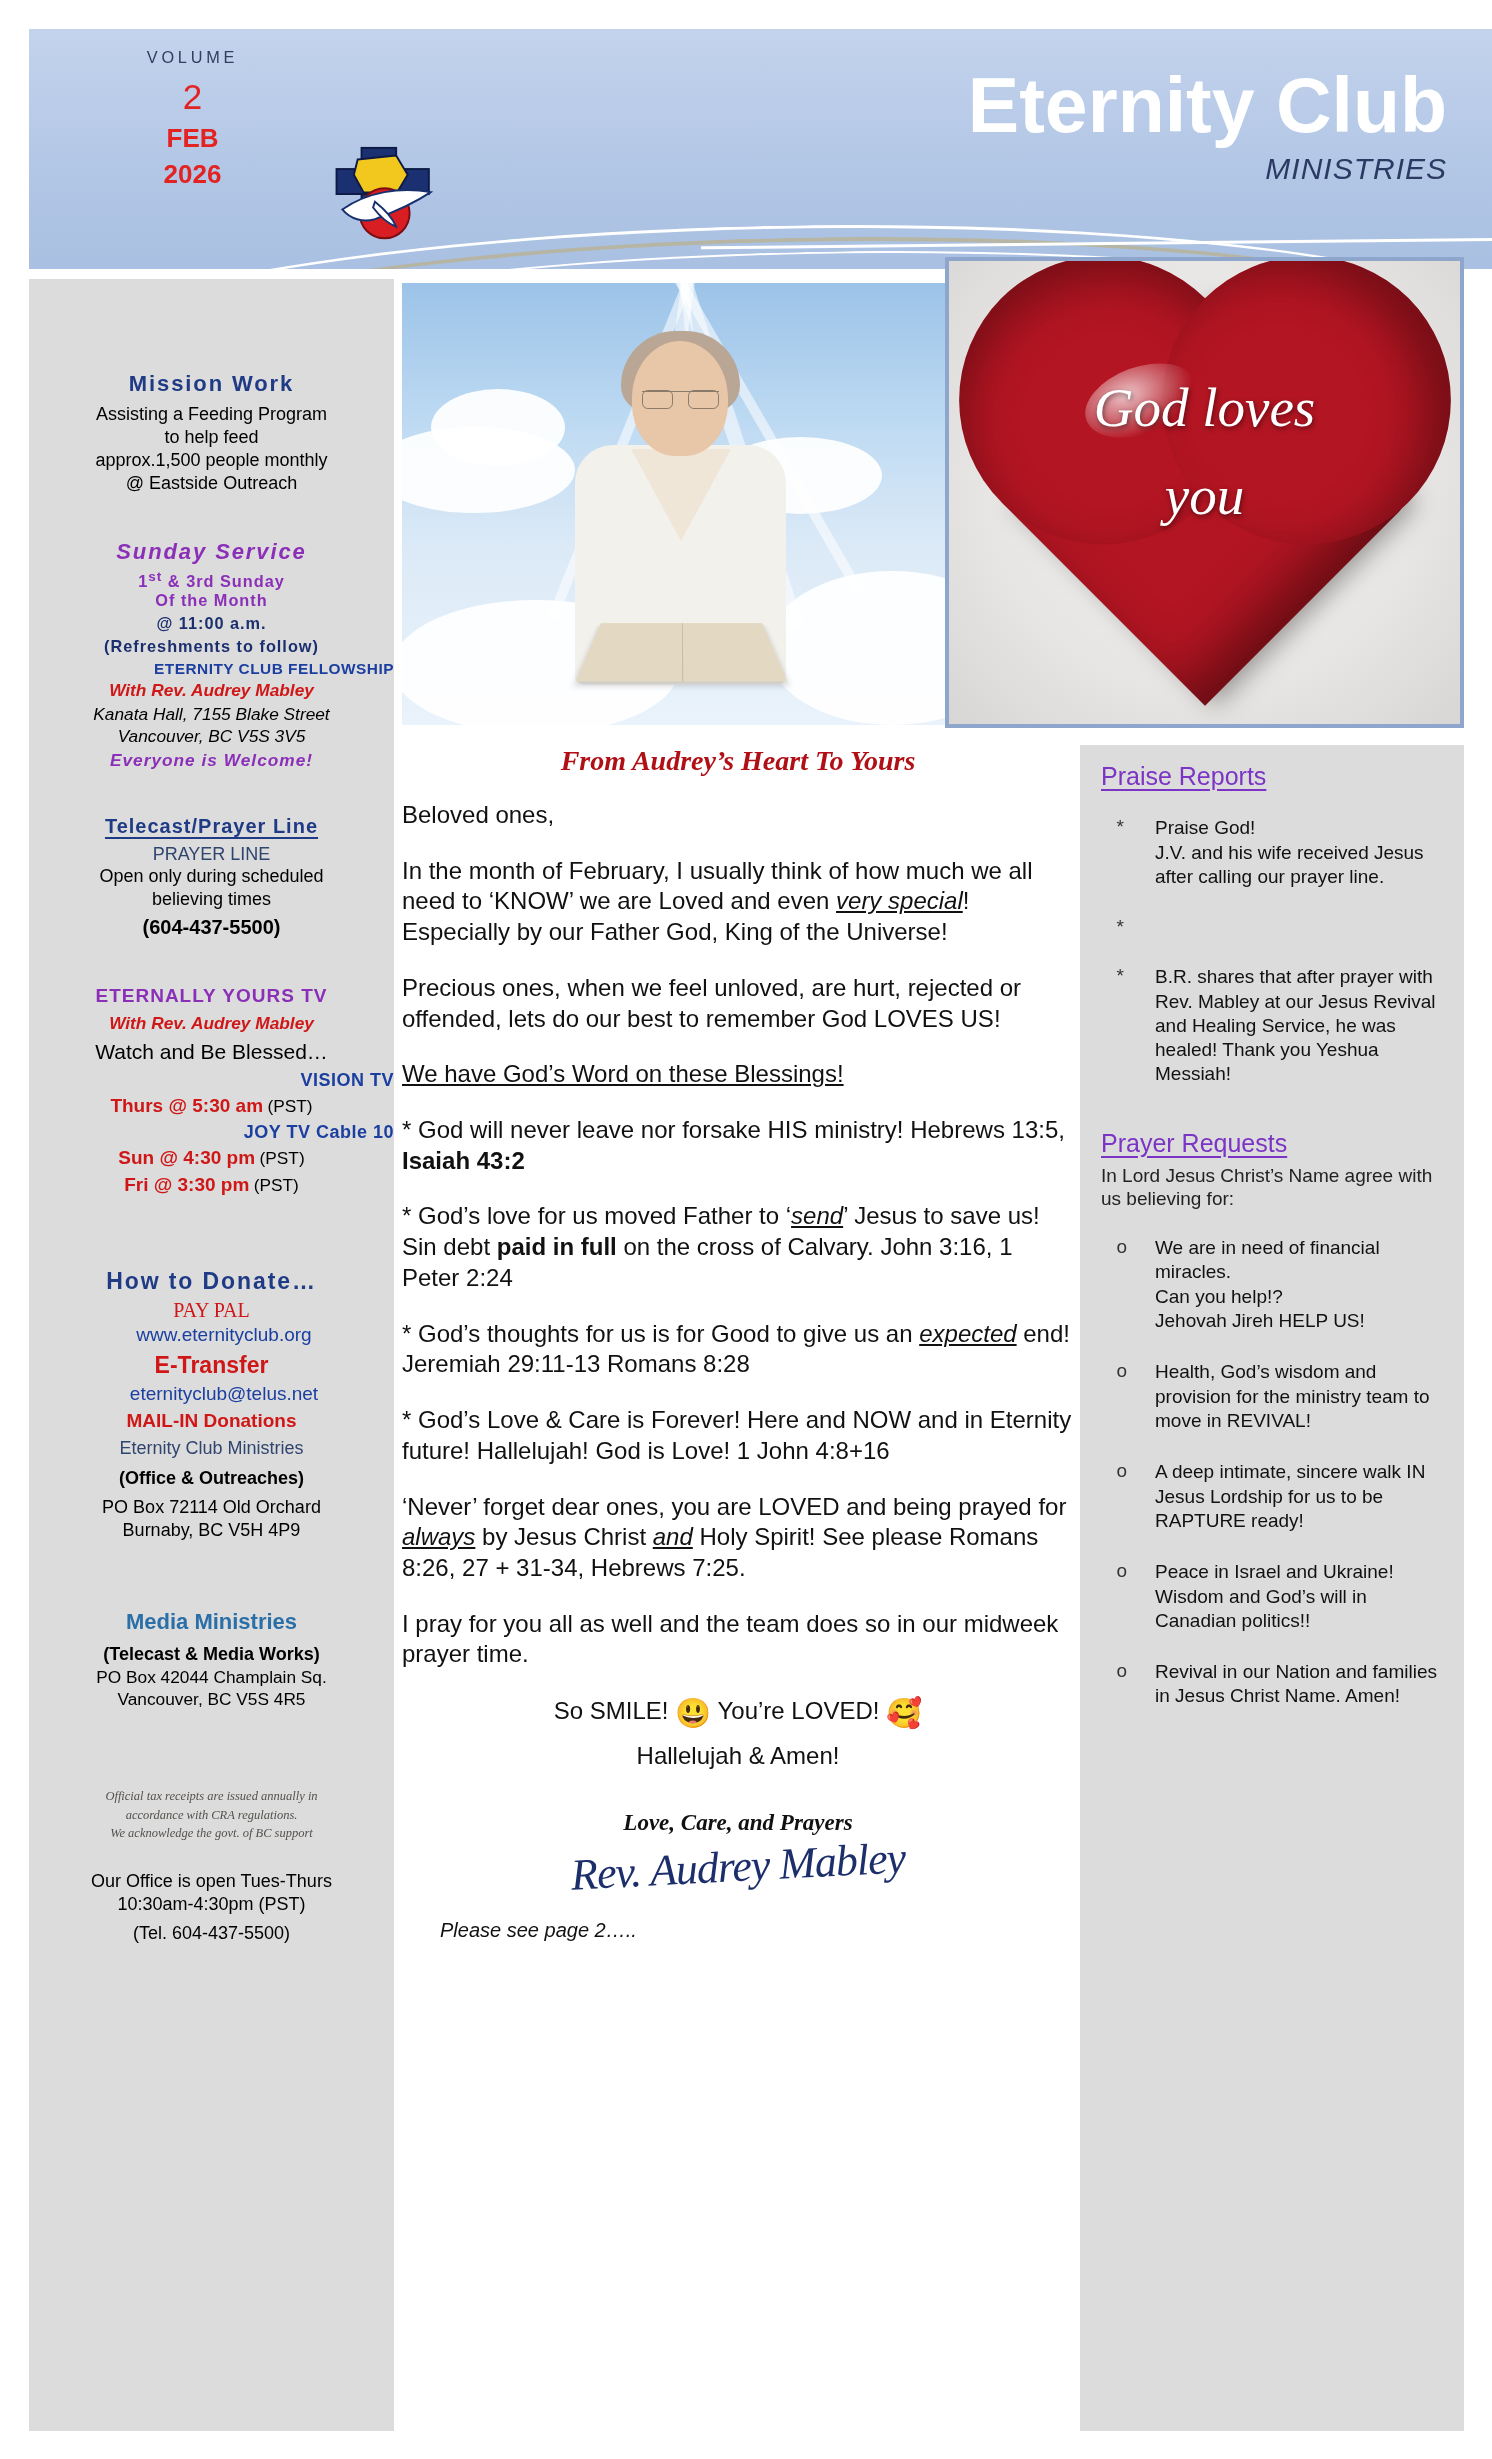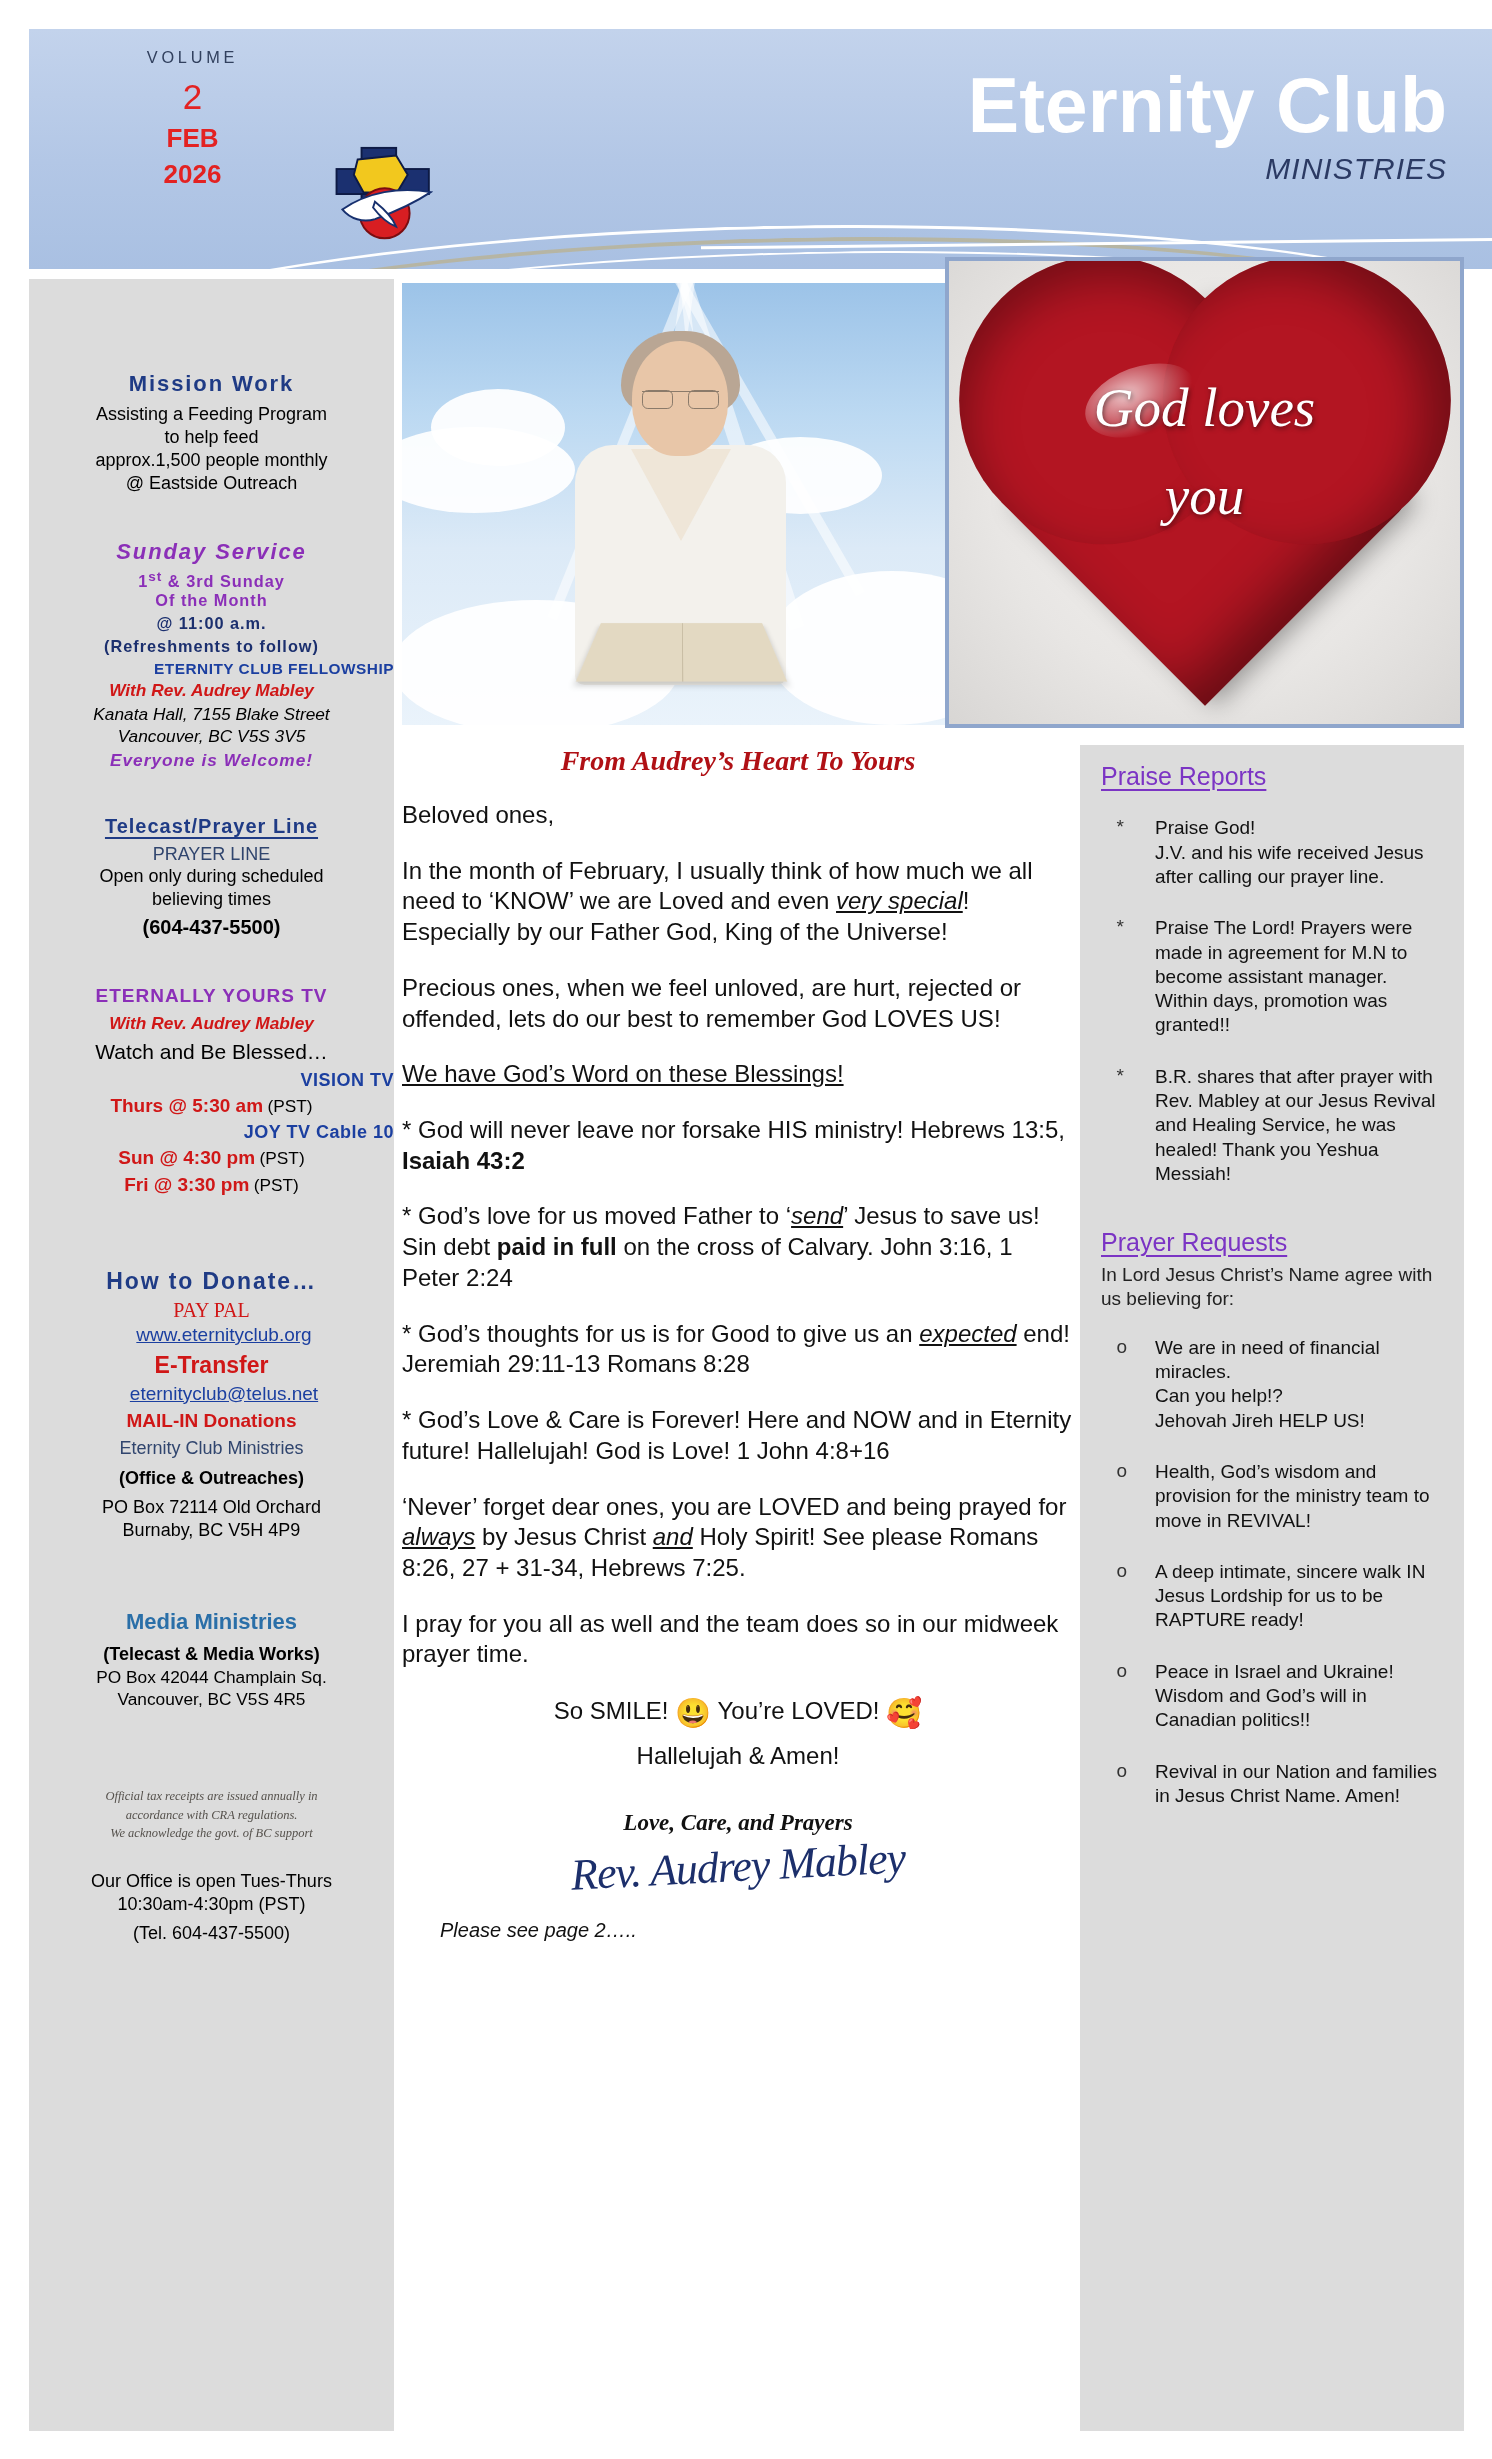--- a/index.html
+++ b/index.html
@@ -71,21 +71,21 @@
   .sb-navy{font-size:16.3px;font-weight:bold;color:#1b2f6e;letter-spacing:1px;}
   .sb-blue-sm{font-size:15.4px;font-weight:bold;color:#1b3fa0;letter-spacing:0.5px;text-align:right;}
   .sb-red-i{font-size:17.3px;font-weight:bold;font-style:italic;color:#d01717;}
   .sb-underline-h{
     font-size:20px;font-weight:bold;color:#1f3b85;letter-spacing:1px;
     text-decoration:underline;text-underline-offset:3.8px;
   }
   .sb-grayblue{font-size:18px;color:#30456e;}
   .sb-bold{font-weight:bold;}
   .sb-red{color:#d01717;}
-  .sb-link{color:#1b3fa0;text-decoration:underline;font-size:19px;padding-left:25px;}
+  .sb-link{color:#1b3fa0;font-size:19px;padding-left:25px;}
   .sb-teal{font-size:22px;color:#2a6fa8;font-weight:bold;}
   .sb-fine{font-size:12.5px;font-style:italic;color:#55514c;font-family:"Liberation Serif",serif;line-height:1.5;}
   .sp-xl{height:44px;}
 
   
   .hero-left{
     position:absolute;left:402px;top:283px;width:548px;height:442px;
     background:linear-gradient(180deg,#9cc3e8 0%,#bcd9f2 30%,#dceaf7 60%,#eaf3fb 100%);
     overflow:hidden;
   }
@@ -382,21 +382,20 @@
   <div class="rightcol">
     <div class="rc-h">Praise Reports</div>
 
     <div class="rc-item">
       <div class="rc-bullet">*</div>
       <div class="rc-text" style="white-space:pre-line">Praise God!
 J.V. and his wife received Jesus after calling our prayer line.</div>
     </div>
     <div class="rc-item">
       <div class="rc-bullet">*</div>
-      <div class="rc-text" style="white-space:pre-line">Praise The Lord! Prayers were made in agreement for M.N to become assistant manager. Within days, promotion was granted!!</div>
     </div>
     <div class="rc-item" style="margin-bottom:42px">
       <div class="rc-bullet">*</div>
       <div class="rc-text" style="white-space:pre-line">B.R. shares that after prayer with
 Rev. Mabley at our Jesus Revival and Healing Service, he was healed! Thank you Yeshua Messiah!</div>
     </div>
 
     <div class="rc-h2">Prayer Requests</div>
     <div class="rc-intro">In Lord Jesus Christ’s Name agree with us believing for:</div>
 

